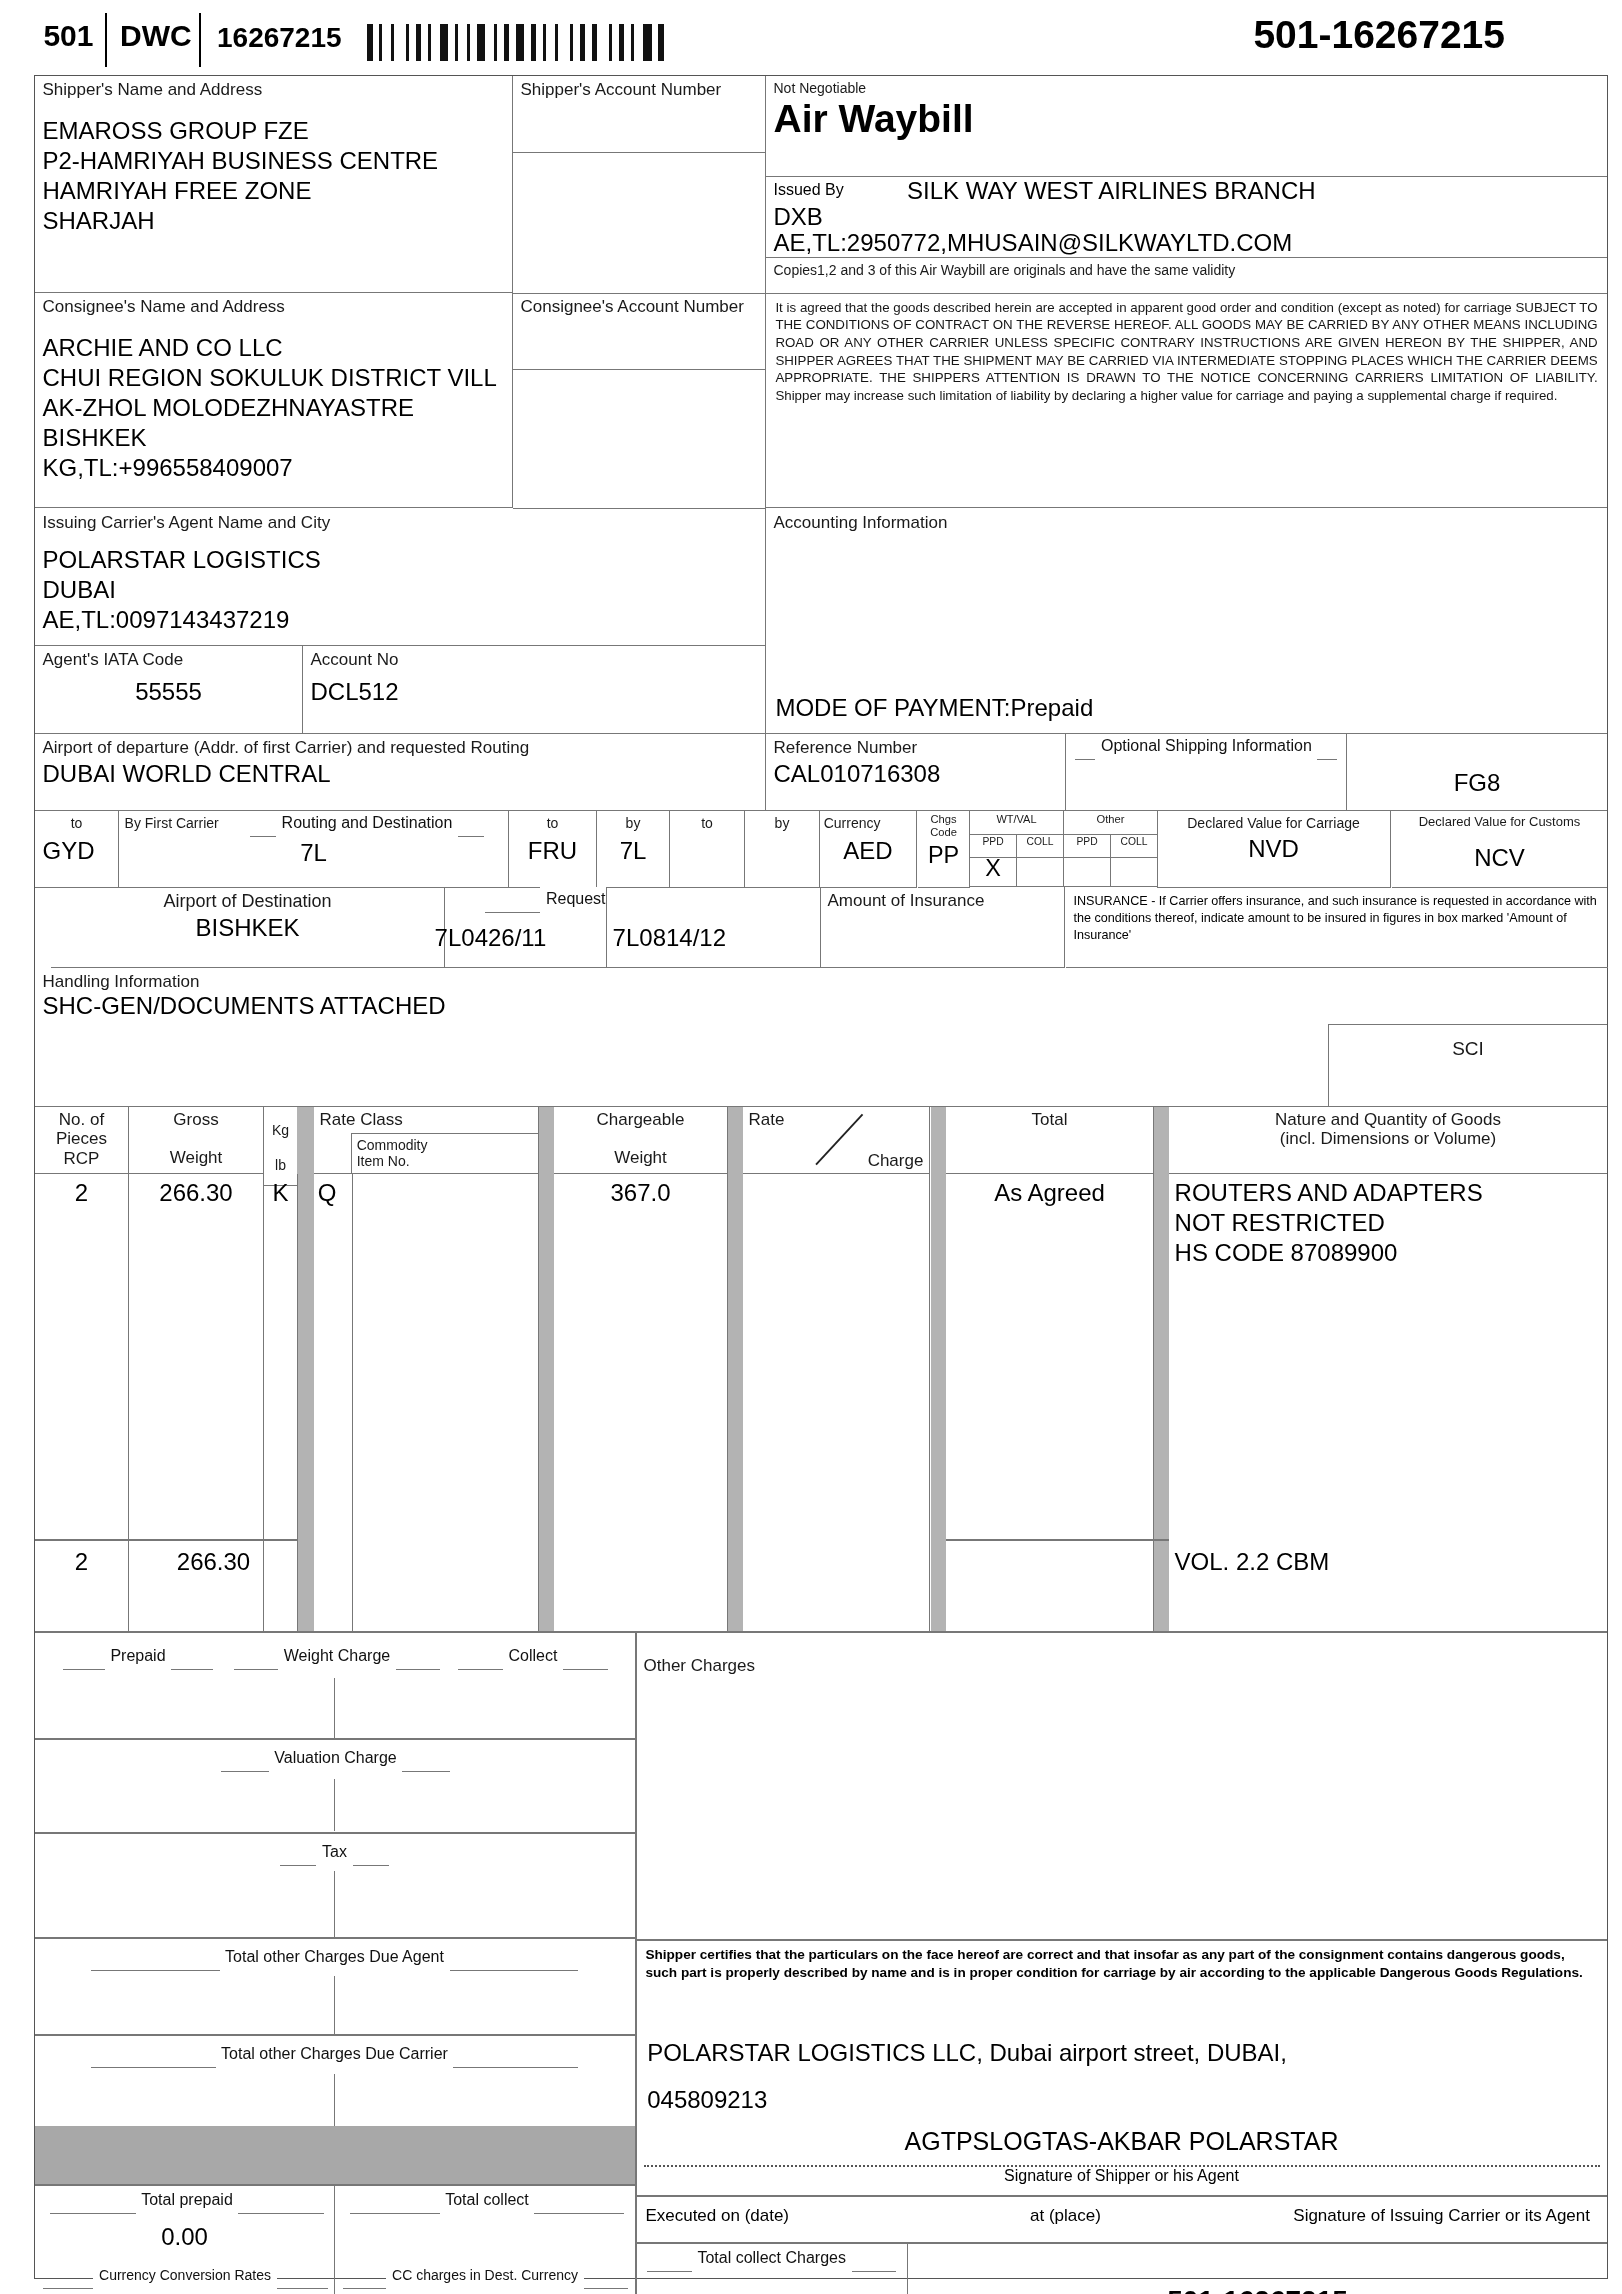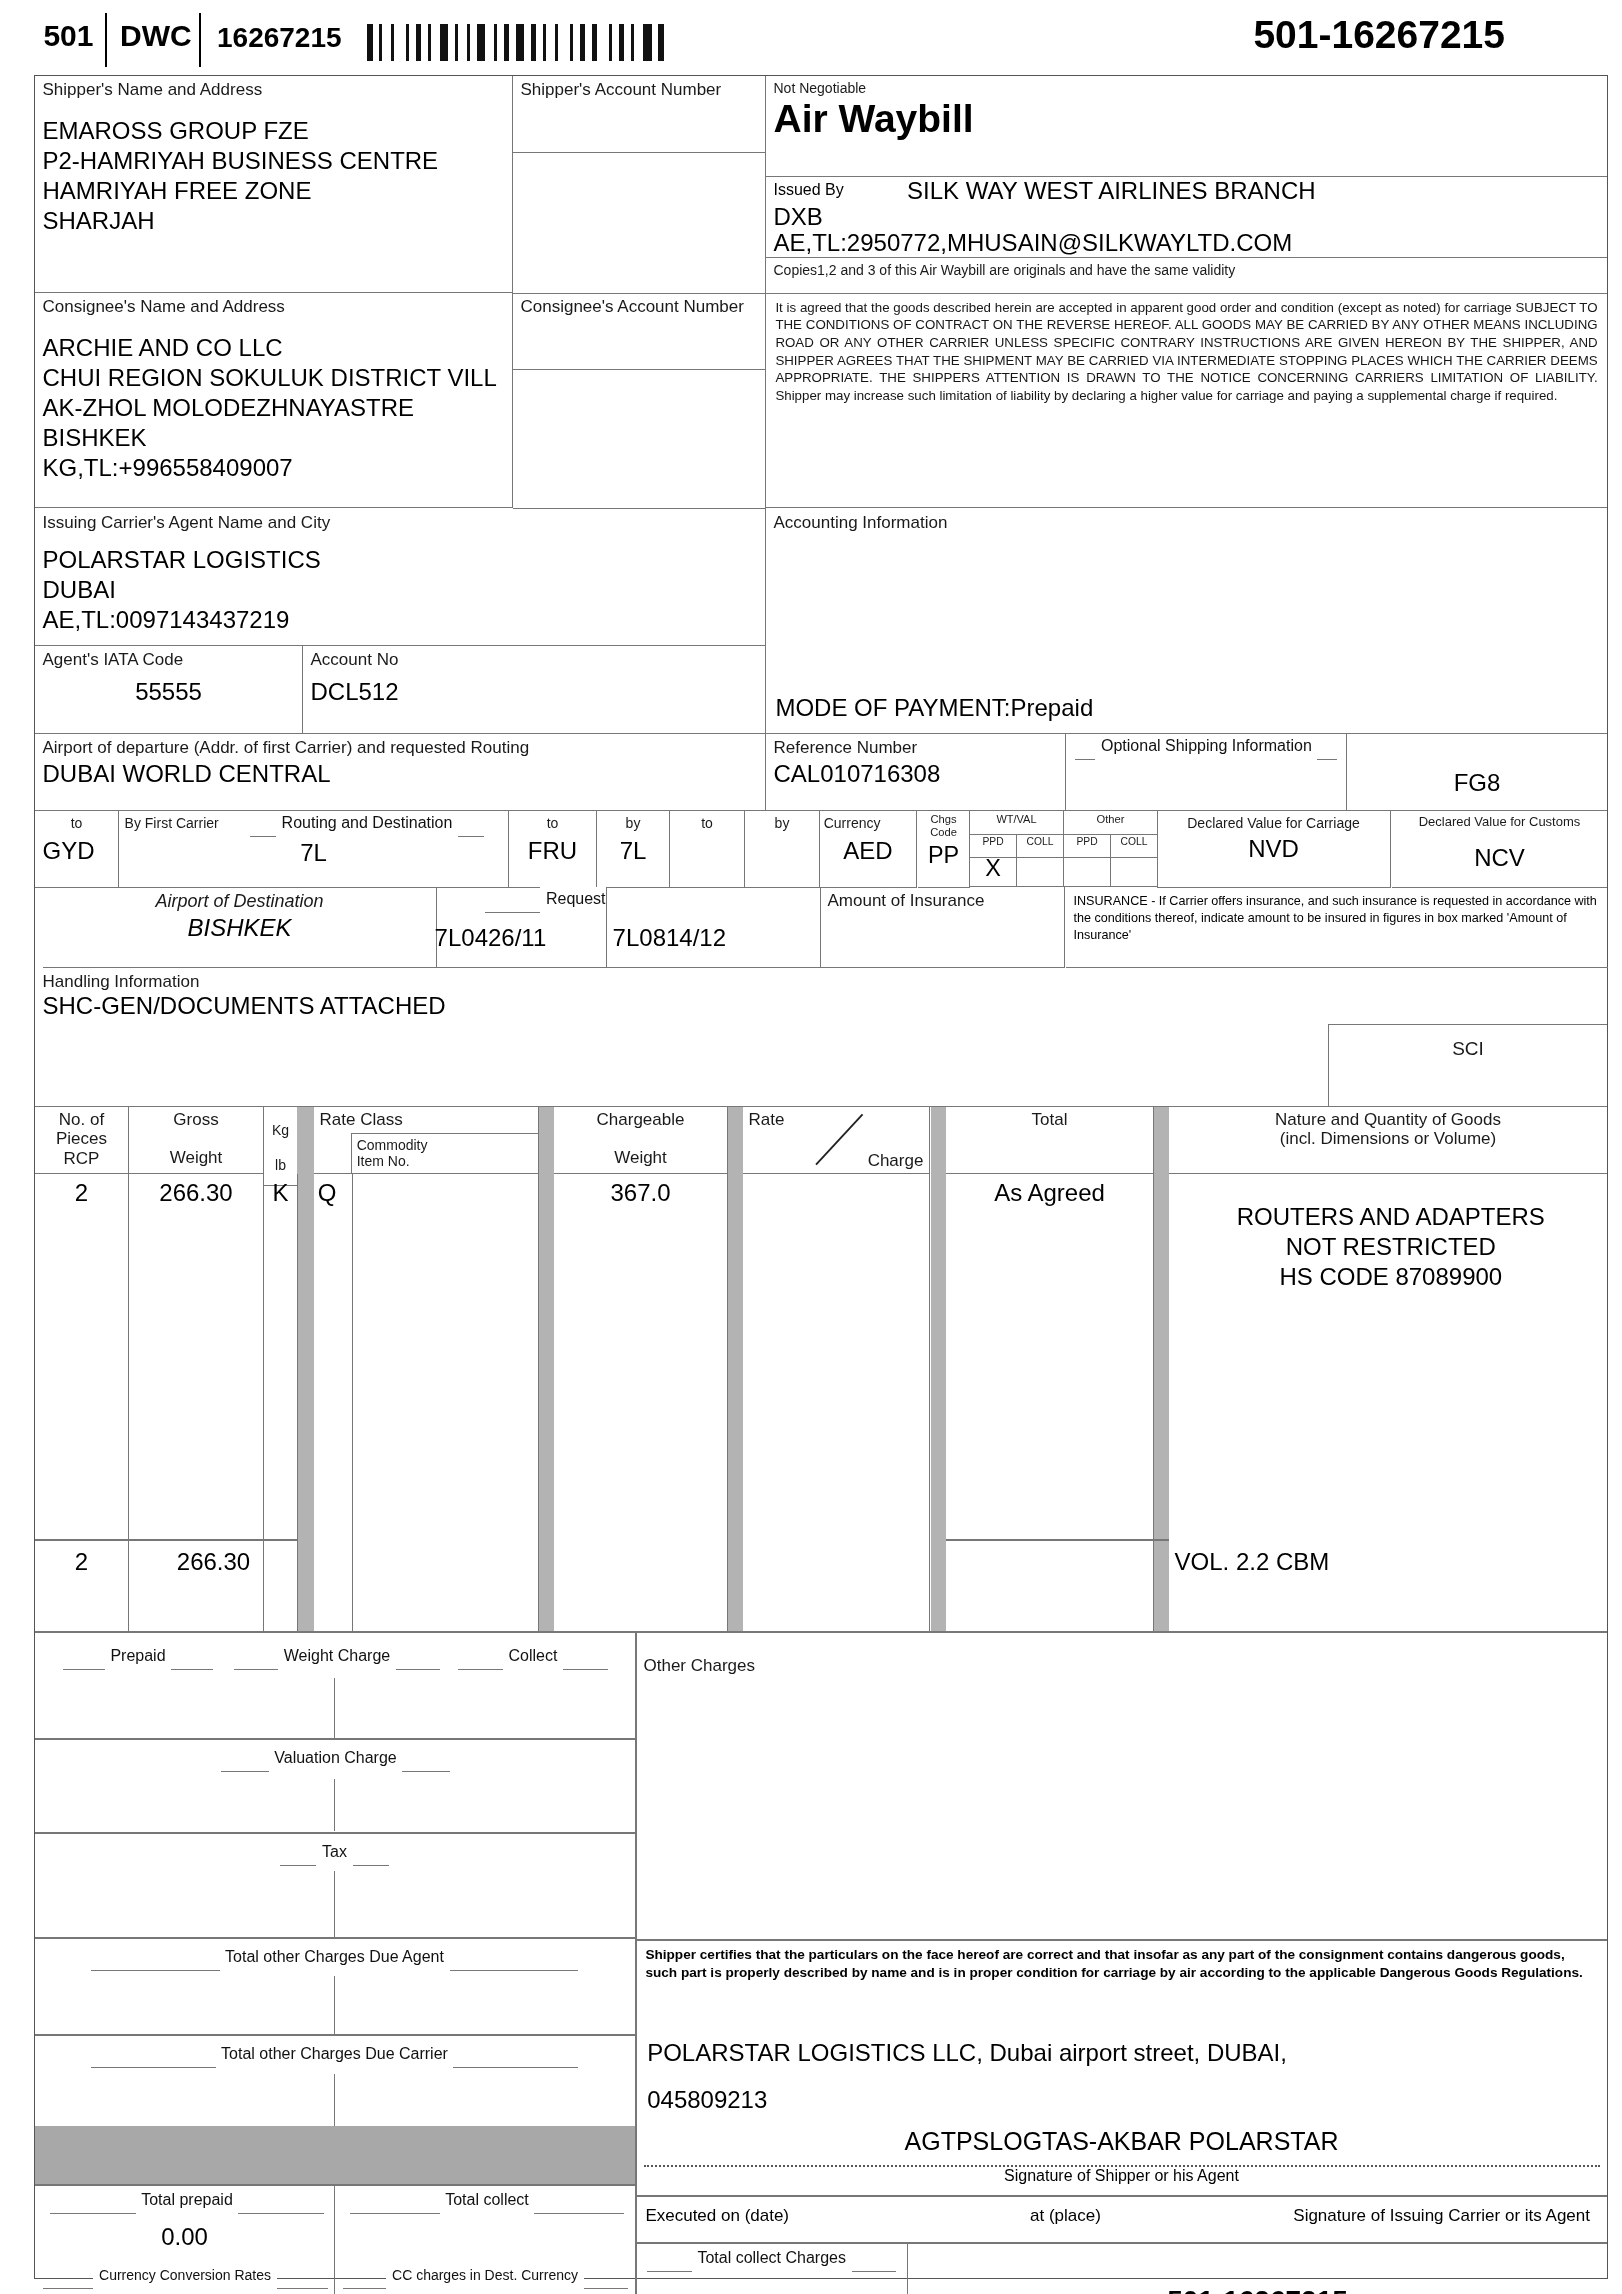--- a/index.html
+++ b/index.html
@@ -352,21 +352,21 @@
 
     <div class="cell bdr-r bdr-b" style="left:1122px;top:735px;width:234px;height:77px;">
       <div class="lbl lbl-sm center" style="padding-left:0;">Declared Value for Carriage</div>
       <div class="val center" style="margin-top:3.7px;padding-left:0;">NVD</div>
     </div>
     <div class="cell bdr-b" style="left:1357px;top:735px;width:215px;height:77px;">
       <div class="lbl lbl-sm center" style="padding-left:0;font-size:13px;">Declared Value for Customs</div>
       <div class="val center" style="margin-top:13px;padding-left:0;">NCV</div>
     </div>
 
-    <div class="cell bdr-r bdr-b" style="left:8px;top:811px;width:394px;height:81px;font-style:italic;">
+    <div class="cell bdr-r bdr-b" style="left:16px;top:811px;width:394px;height:81px;">
       <div class="lbl center" style="padding-left:0;font-size:18px;">Airport of Destination</div>
       <div class="val center" style="margin-top:1.9px;padding-left:0;">BISHKEK</div>
     </div>
     <div class="cell bdr-r bdr-b" style="left:394px;top:811px;width:178px;height:81px;">
       <div class="trap" style="left:56px;top:-1.9px;width:290px;">
         <span class="lbl-xs">Requested Flight / Date</span>
       </div>
       <div class="val" style="margin-top:36px;padding-left:5.6px;">7L0426/11</div>
     </div>
     <div class="cell bdr-r bdr-b" style="left:572px;top:811px;width:214px;height:81px;">
@@ -450,21 +450,21 @@
     </div>
     <div class="cell bdr-r" style="left:519px;top:1098px;width:174px;height:457px;">
       <div class="val center" style="padding-left:0;padding-top:3.7px;">367.0</div>
     </div>
     <div class="cell bdr-r" style="left:708px;top:1098px;width:187px;height:457px;">
       <div class="val center" style="padding-left:0;padding-top:3.7px;"></div>
     </div>
     <div class="cell bdr-r" style="left:911px;top:1098px;width:208px;height:457px;">
       <div class="val center" style="padding-left:0;padding-top:3.7px;">As Agreed</div>
     </div>
-    <div class="cell" style="left:1134px;top:1122px;width:438px;height:457px;text-align:center;">
+    <div class="cell" style="left:1134px;top:1098px;width:438px;height:457px;">
       <div class="val" style="padding-left:5.6px;padding-top:3.7px;">ROUTERS AND ADAPTERS
 NOT RESTRICTED
 HS CODE 87089900</div>
     </div>
 
     <div class="cell" style="left:0;top:1463px;width:262px;height:1.9px;background:#777;"></div>
     <div class="cell" style="left:911px;top:1463px;width:223px;height:1.9px;background:#777;"></div>
     <div class="cell" style="left:0;top:1465px;width:94px;height:90px;border-right:1.9px solid #777;">
       <div class="val center" style="padding-left:0;padding-top:5.6px;">2</div>
     </div>

